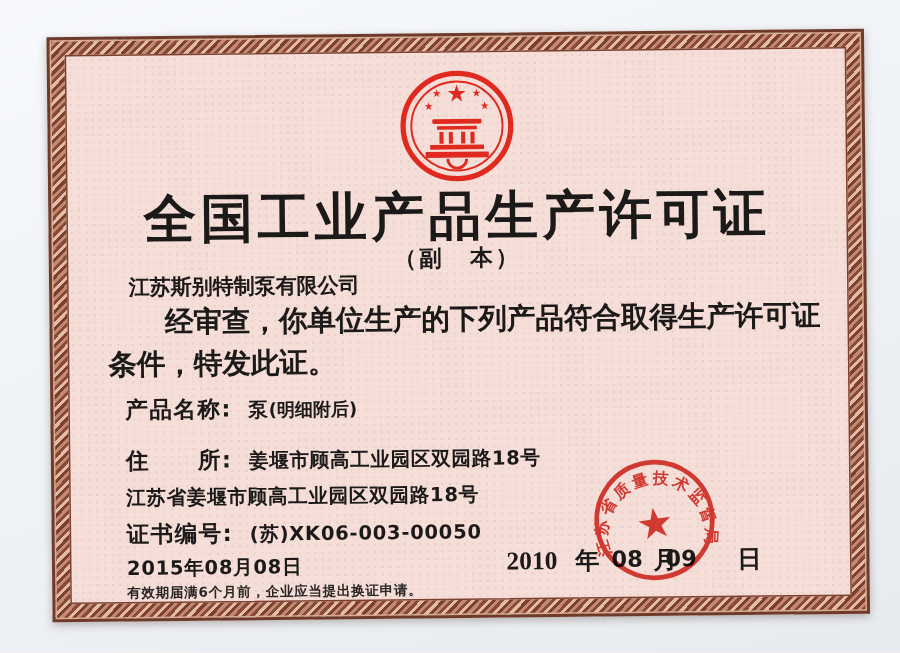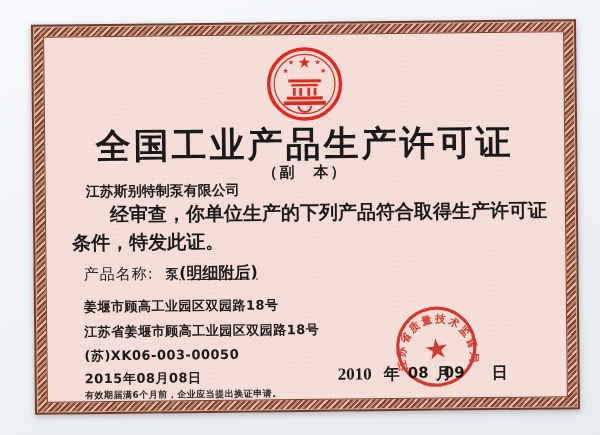--- a/index.html
+++ b/index.html
@@ -28,23 +28,23 @@
   .emblem{left:0;right:0;top:11px;display:flex;justify-content:center;}
   .emblem svg{display:block;}
   
   .title{top:86px;font-size:35px;font-weight:bold;letter-spacing:3px;
          font-family:"DejaVu Serif","DejaVu Sans",serif;white-space:nowrap;}
   .subtitle{top:128px;font-size:15px;font-weight:bold;letter-spacing:2px;}
   .company{left:40px;top:146px;font-size:14px;font-weight:bold;}
   .stmt1{left:64px;top:165px;font-size:19px;font-weight:bold;white-space:nowrap;}
   .stmt2{left:26px;top:193px;font-size:19px;font-weight:bold;white-space:nowrap;}
   .field{left:37px;display:flex;align-items:baseline;white-space:nowrap;}
-  .field .lab{font-size:15px;font-weight:normal;letter-spacing:1px;width:82px;flex:0 0 auto;}
+  .field .lab{font-size:15px;font-weight:bold;letter-spacing:1px;width:82px;flex:0 0 auto;}
   .field .val{font-size:13px;font-weight:bold;letter-spacing:.5px;}
-  .field .note{font-size:16px;font-weight:bold;text-decoration:underline;}
+  .field .note{font-size:12px;font-weight:bold;}
   .f0{top:227px;} .f1{top:261px;} .f2{top:286px;} .f3{top:310px;} .f4{top:333px;}
   .footnote{left:37px;top:352px;font-size:9px;font-weight:bold;color:#2a2624;letter-spacing:.5px;}
   .date-part{top:330px;font-weight:bold;z-index:1;}
   .d-year{left:290px;font-size:17px;font-family:Liberation Serif, serif;}
   .d-ylab{left:336px;font-size:16px;}
   .d-month{left:360px;font-size:15px;}
   .d-mlab{left:388px;font-size:16px;}
   .d-day{left:396px;font-size:15px;}
   .d-dlab{left:444px;font-size:16px;}
   .seal{left:347px;top:271px;width:84px;height:84px;z-index:2;opacity:.88;
@@ -87,26 +87,28 @@
     <div class="abs company">江苏斯别特制泵有限公司</div>
     <div class="abs stmt1">经审查，你单位生产的下列产品符合取得生产许可证</div>
     <div class="abs stmt2">条件，特发此证。</div>
 
     <div class="abs field f0">
       <span class="lab">产品名称:</span>
       <span class="val">泵</span>
       <span class="note">(明细附后)</span>
     </div>
     <div class="abs field f1">
+      <span class="lab">住　　所:</span>
       <span class="val">姜堰市顾高工业园区双园路18号</span>
     </div>
     <div class="abs field f2">
       <span class="val">江苏省姜堰市顾高工业园区双园路18号</span>
     </div>
     <div class="abs field f3">
+      <span class="lab">证书编号:</span>
       <span class="val">(苏)XK06-003-00050</span>
     </div>
     <div class="abs field f4">
       <span class="val">2015年08月08日</span>
     </div>
 
     <span class="abs date-part d-year">2010</span>
     <span class="abs date-part d-ylab">年</span>
     <span class="abs date-part d-month">08</span>
     <span class="abs date-part d-mlab">月</span>

